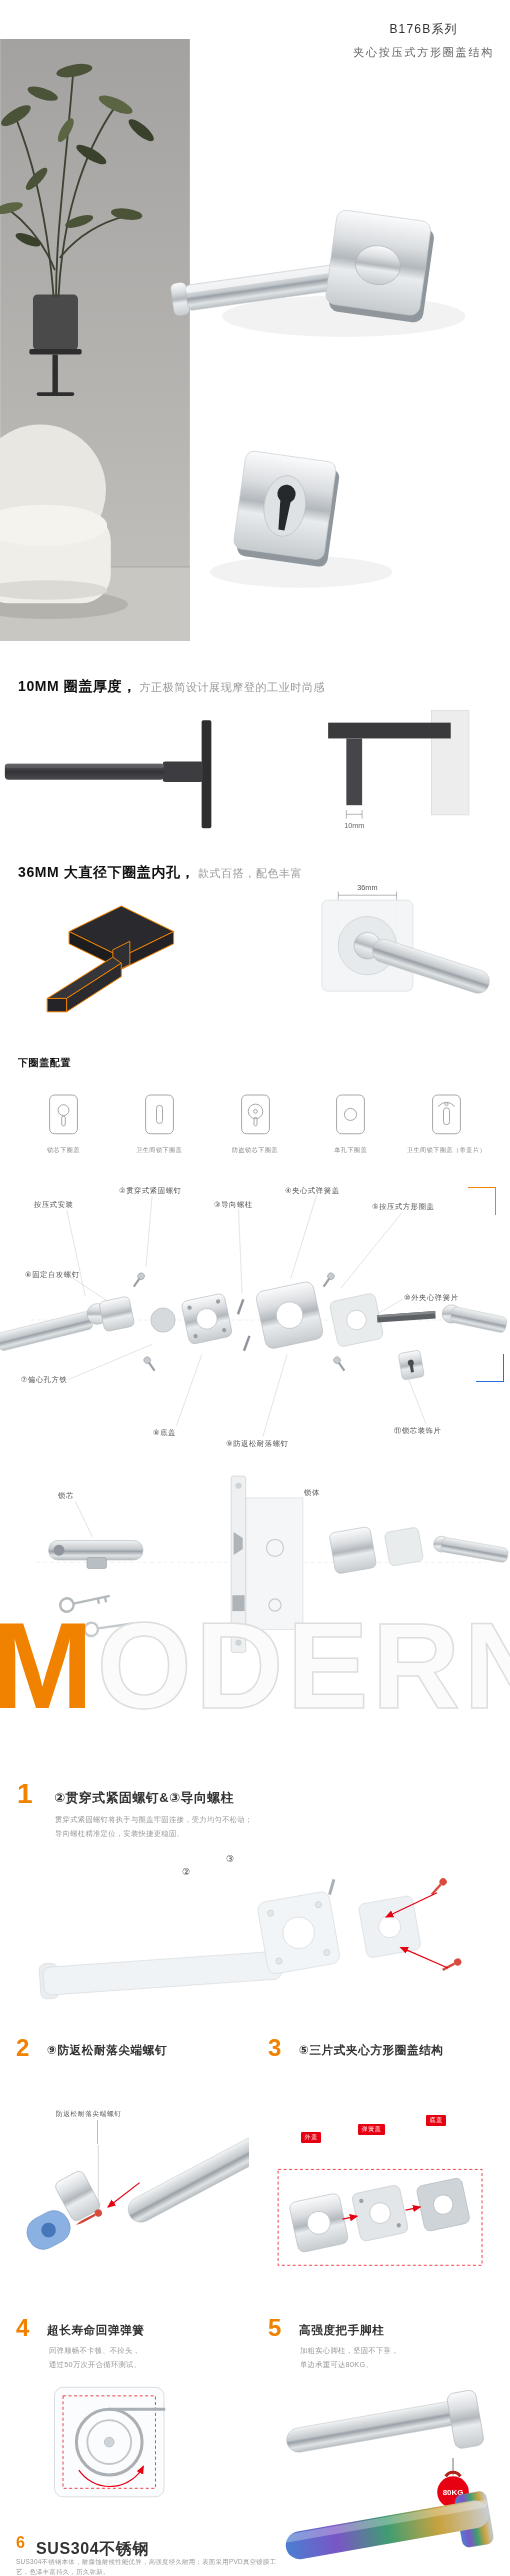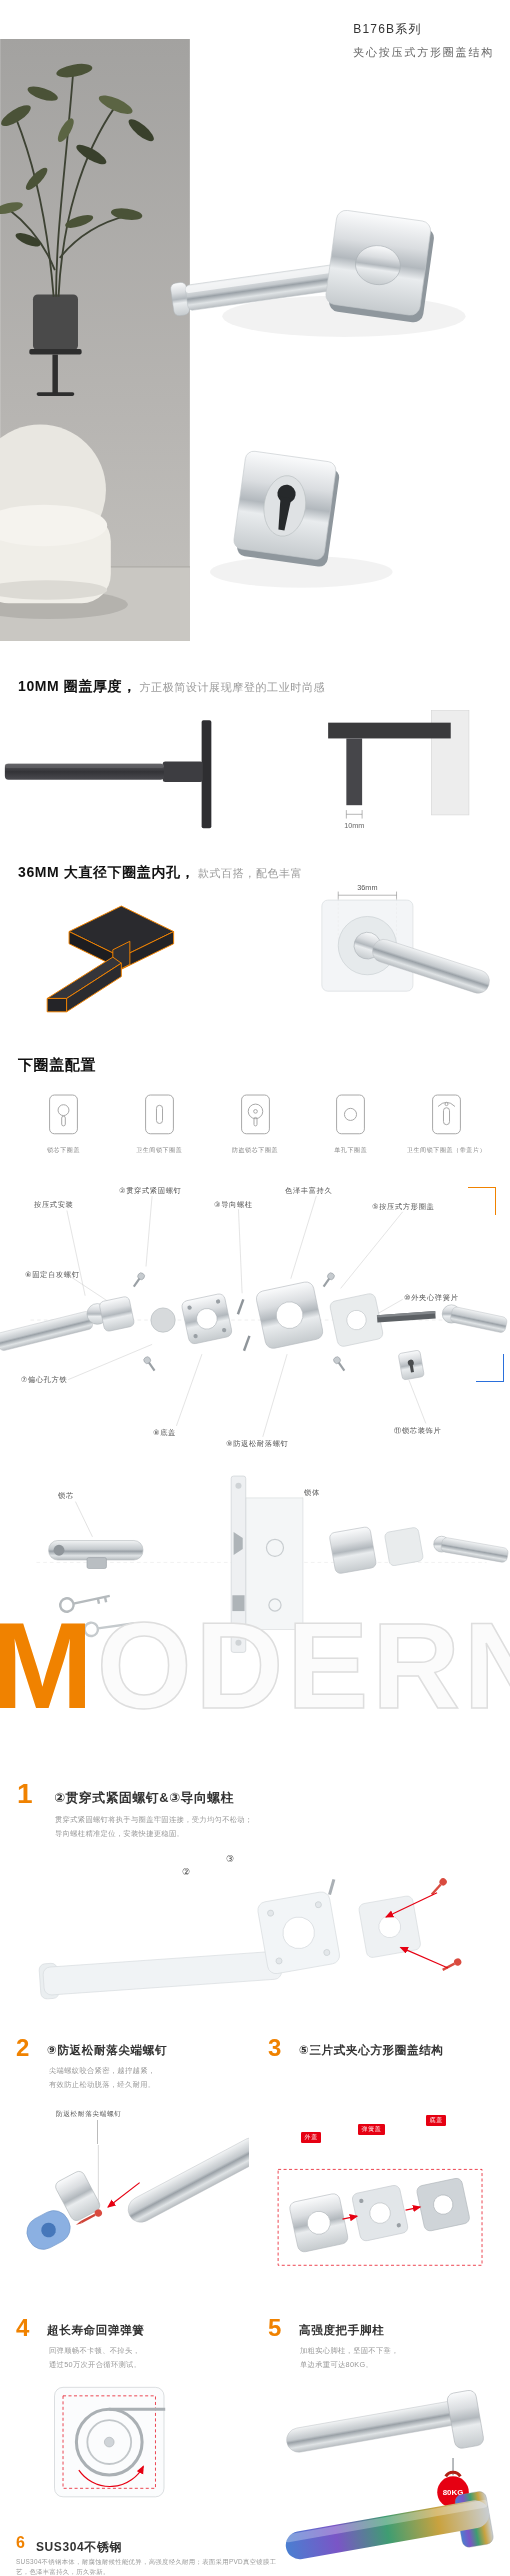--- a/index.html
+++ b/index.html
@@ -6,21 +6,21 @@
   html,body{background:#fff}
   body{width:511px;font-family:"Liberation Sans","DejaVu Sans",sans-serif;color:#222}
   .page{position:relative;width:511px;height:2576px;overflow:hidden;background:#fff}
   .sec{position:absolute;left:0;width:511px}
   .abs{position:absolute}
   
   .sec-head{position:absolute;white-space:nowrap}
   .h-strong{font-size:14px;font-weight:700;color:#111;letter-spacing:0.6px}
   .h-rest{font-size:11px;color:#9a9a9a;letter-spacing:0.6px}
   
-  .hero-titles{position:absolute;right:17px;top:20.7px;text-align:left}
+  .hero-titles{position:absolute;right:17px;top:20.7px;text-align:center}
   .hero-series{font-size:12px;color:#333;letter-spacing:1.2px}
   .hero-title{font-size:25.5px;font-weight:700;color:#111;letter-spacing:2.4px;margin-top:6px}
   .hero-sub{font-size:11px;color:#666;letter-spacing:1.8px;margin-top:7.3px}
   
   .covers-row{position:absolute;left:18px;top:49px;width:474px;display:flex;justify-content:space-between}
   .cover-item{width:91px;text-align:center}
   .cover-label{font-size:6px;color:#888;margin-top:6px;letter-spacing:0.6px}
   
   .exlabel{position:absolute;font-size:7.3px;color:#555;white-space:nowrap;letter-spacing:0.6px}
   .bracket-o{position:absolute;width:28px;height:28px;border-top:1.8px solid #f08200;border-right:1.8px solid #f08200}
@@ -28,21 +28,21 @@
   
   .wm{position:absolute;left:-8.5px;top:146px;font-size:122px;font-weight:700;line-height:1;white-space:nowrap;letter-spacing:3.6px}
   .wm-m{color:#f08200}
   .wm-rest{color:#fbfbfb;-webkit-text-stroke:1.5px #dedede}
   
   .fnum{position:absolute;font-size:28px;font-weight:800;color:#f08200;line-height:1}
   .fnum-s{font-size:24px}
   .fnum-xs{font-size:16px}
   .ftitle{position:absolute;font-size:12.8px;font-weight:700;color:#333;letter-spacing:0.6px;white-space:nowrap}
   .ftitle-s{font-size:11.6px}
-  .ftitle-xs{font-size:12px}
+  .ftitle-xs{font-size:16px}
   .fdesc{position:absolute;font-size:7.3px;color:#999;line-height:1.9;letter-spacing:0.3px}
   .callout-num{position:absolute;font-size:9px;color:#444}
   .callout-label{position:absolute;font-size:6.7px;color:#555;letter-spacing:0.6px}
   .leader-v{position:absolute;width:0.6px;background:#bbb}
   .rtag{position:absolute;font-size:6px;color:#fff;background:#e60012;padding:1.2px 3.6px;border-radius:1.2px;letter-spacing:0.6px}
 </style>
 </head>
 <body>
 
 <svg width="0" height="0" style="position:absolute" aria-hidden="true">
@@ -204,21 +204,21 @@
       <circle cx="185" cy="103" r="48" fill="#e6eaec" stroke="#c5cbcf"></circle>
       <g transform="translate(185,103) rotate(18)">
         <circle r="22" fill="url(#chromeV)" stroke="#aeb4b8"></circle>
         <rect x="10" y="-19" width="200" height="38" rx="18" fill="url(#chromeH)" stroke="#b6bbbf" stroke-width="0.7"></rect>
       </g>
     </svg>
   </div>
 
   <div class="sec" style="top:1043px;height:131px">
     <div class="sec-head" style="left:18px;top:13.4px">
-      <span class="h-strong" style="font-size:15px">下圈盖配置</span>
+      <span class="h-strong" style="font-size:10px">下圈盖配置</span>
     </div>
     <div class="covers-row">
       <div class="cover-item">
         <svg width="39" height="46" viewBox="0 0 64 76">
           <g fill="none" stroke="#a5a5a5" stroke-width="1.6">
             <rect x="9" y="5" width="46" height="64" rx="8"></rect>
             <circle cx="32" cy="30" r="9"></circle>
             <rect x="29" y="40" width="6" height="16" rx="3"></rect>
           </g>
         </svg>
@@ -343,21 +343,21 @@
       <g transform="translate(742,230)">
         <circle r="15" fill="url(#chromeV)" stroke="#aeb4b8"></circle>
         <g transform="rotate(12)">
             <rect x="0" y="-13" width="92" height="26" rx="8" fill="url(#chromeH)" stroke="#b6bbbf" stroke-width="0.7"></rect>
           </g>
       </g>
     </svg>
     <div class="exlabel" style="left:34px;top:25.5px">按压式安装</div>
     <div class="exlabel" style="left:119px;top:12px">②贯穿式紧固螺钉</div>
     <div class="exlabel" style="left:214px;top:25.5px">③导向螺柱</div>
-    <div class="exlabel" style="left:285px;top:12px">色泽丰富持久</div>
+    <div class="exlabel" style="left:285px;top:12px">④夹心式弹簧盖</div>
     <div class="exlabel" style="left:372px;top:28px">⑤按压式方形圈盖</div>
     <div class="exlabel" style="left:25px;top:96px">⑥固定自攻螺钉</div>
     <div class="exlabel" style="left:20.7px;top:201px">⑦偏心孔方铁</div>
     <div class="exlabel" style="left:153px;top:254px">⑧底盖</div>
     <div class="exlabel" style="left:226px;top:265px">⑨防返松耐落螺钉</div>
     <div class="exlabel" style="left:404px;top:119px">⑩外夹心弹簧片</div>
     <div class="exlabel" style="left:394px;top:252px">⑪锁芯装饰片</div>
     <div class="bracket-o" style="left:468px;top:13.4px"></div>
     <div class="bracket-b" style="left:476px;top:180px"></div>
   </div>
@@ -455,24 +455,20 @@
       <g transform="translate(520,60) rotate(16)">
           <rect x="-2.5" y="0" width="5" height="26" fill="#aab0b5"></rect>
         </g>
     </svg>
   </div>
 
   <div class="sec" style="top:2025px;height:280px">
 
     <div class="fnum fnum-s" style="left:16px;top:11px">2</div>
     <div class="ftitle ftitle-s" style="left:47px;top:18px">⑨防返松耐落尖端螺钉</div>
-    <div class="fdesc" style="left:49px;top:39px;width:201px">
-      <div>尖端螺纹咬合紧密，越拧越紧，</div>
-      <div>有效防止松动脱落，经久耐用。</div>
-    </div>
     <div class="callout-label" style="left:56px;top:85px">防返松耐落尖端螺钉</div>
     <div class="leader-v" style="left:97px;top:95px;height:24px"></div>
     <svg class="abs" style="left:6px;top:103px" width="243" height="170" viewBox="0 0 400 280">
       <g transform="translate(230,130) rotate(-28)">
         <rect x="-30" y="-21" width="250" height="42" rx="21" fill="url(#chromeH)" stroke="#b6bbbf" stroke-width="0.7"></rect>
       </g>
       <g transform="translate(118,112) rotate(-28)">
         <rect x="-26" y="-36" width="52" height="72" rx="10" fill="url(#chromeV)" stroke="#b0b6ba"></rect>
       </g>
       <g transform="translate(70,168) rotate(-28)">

